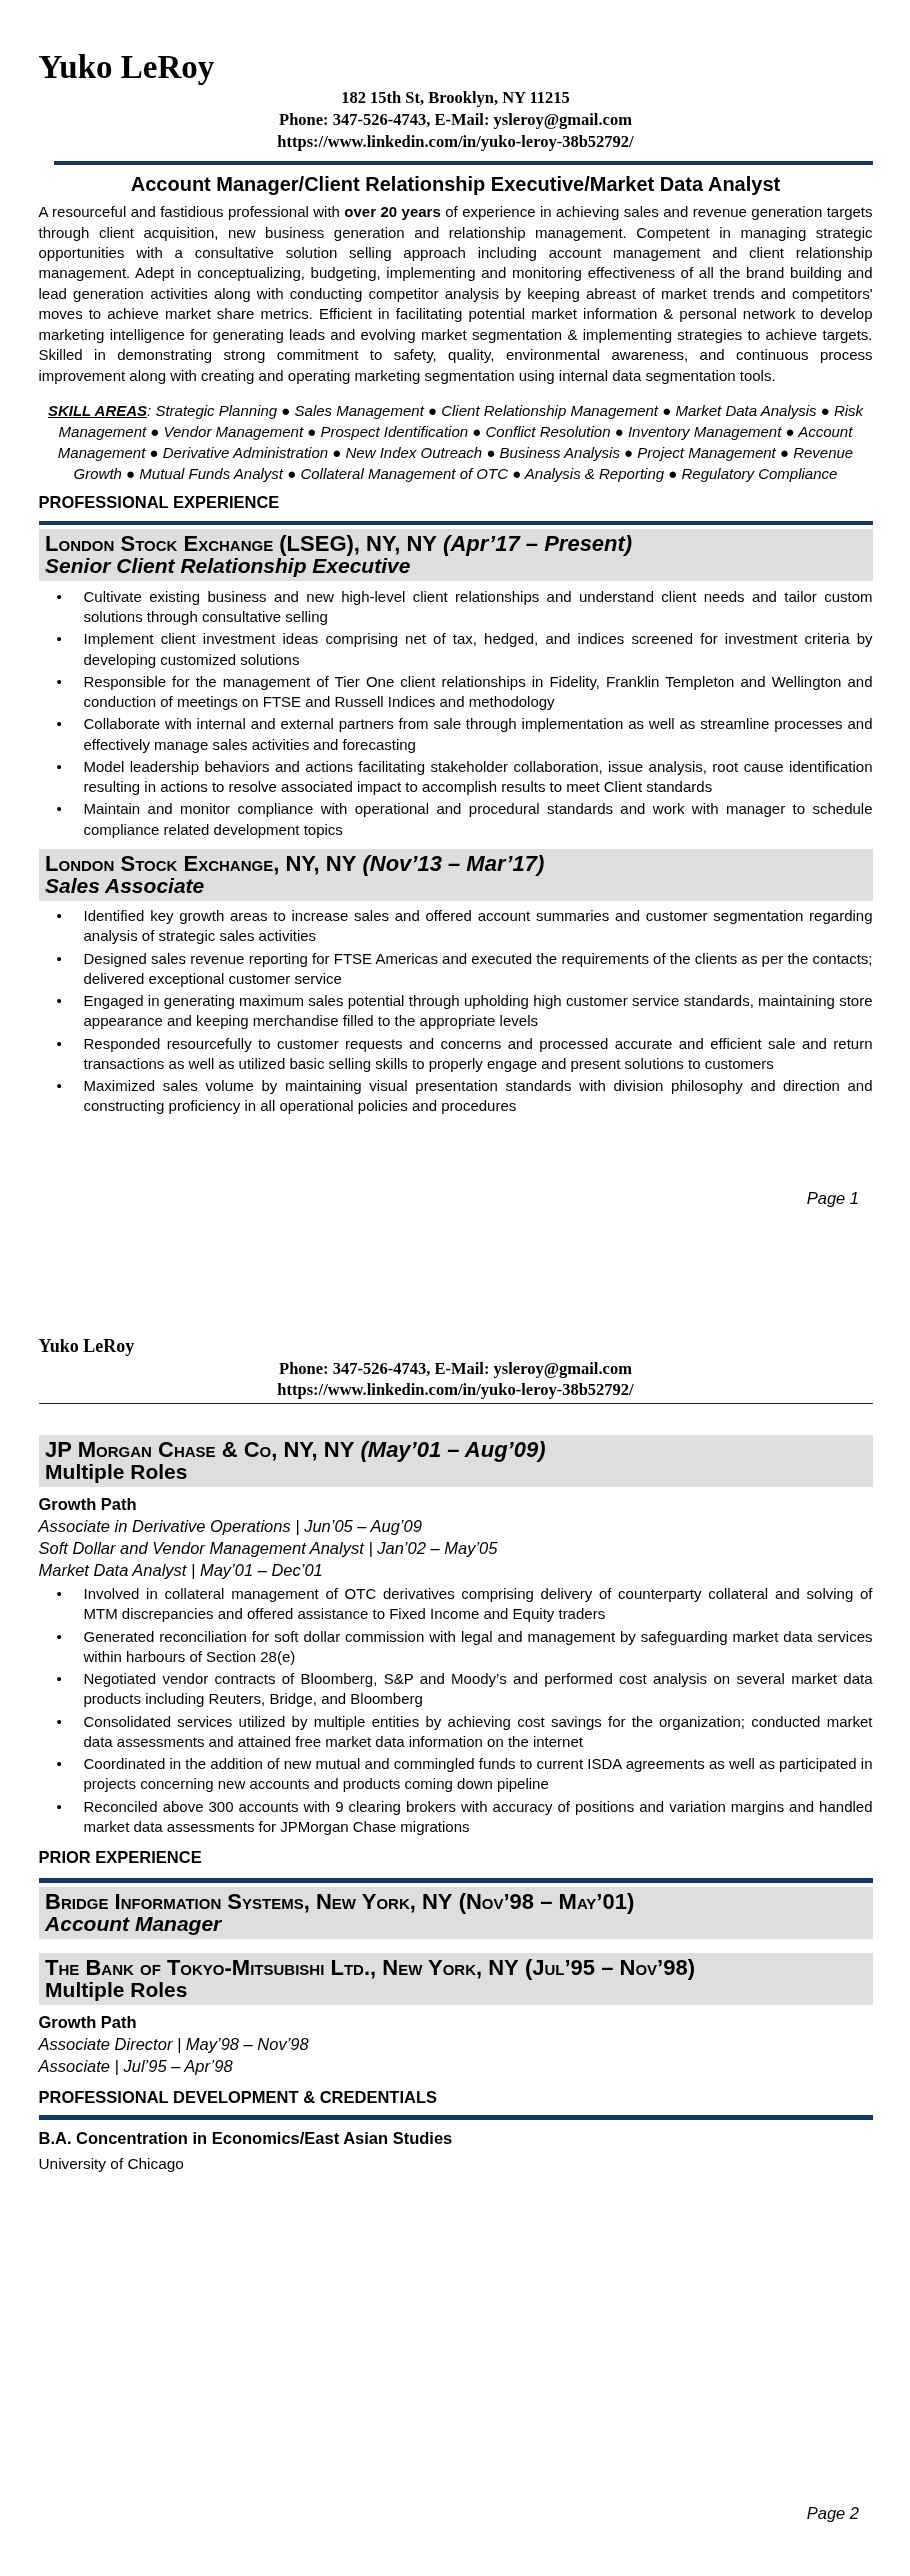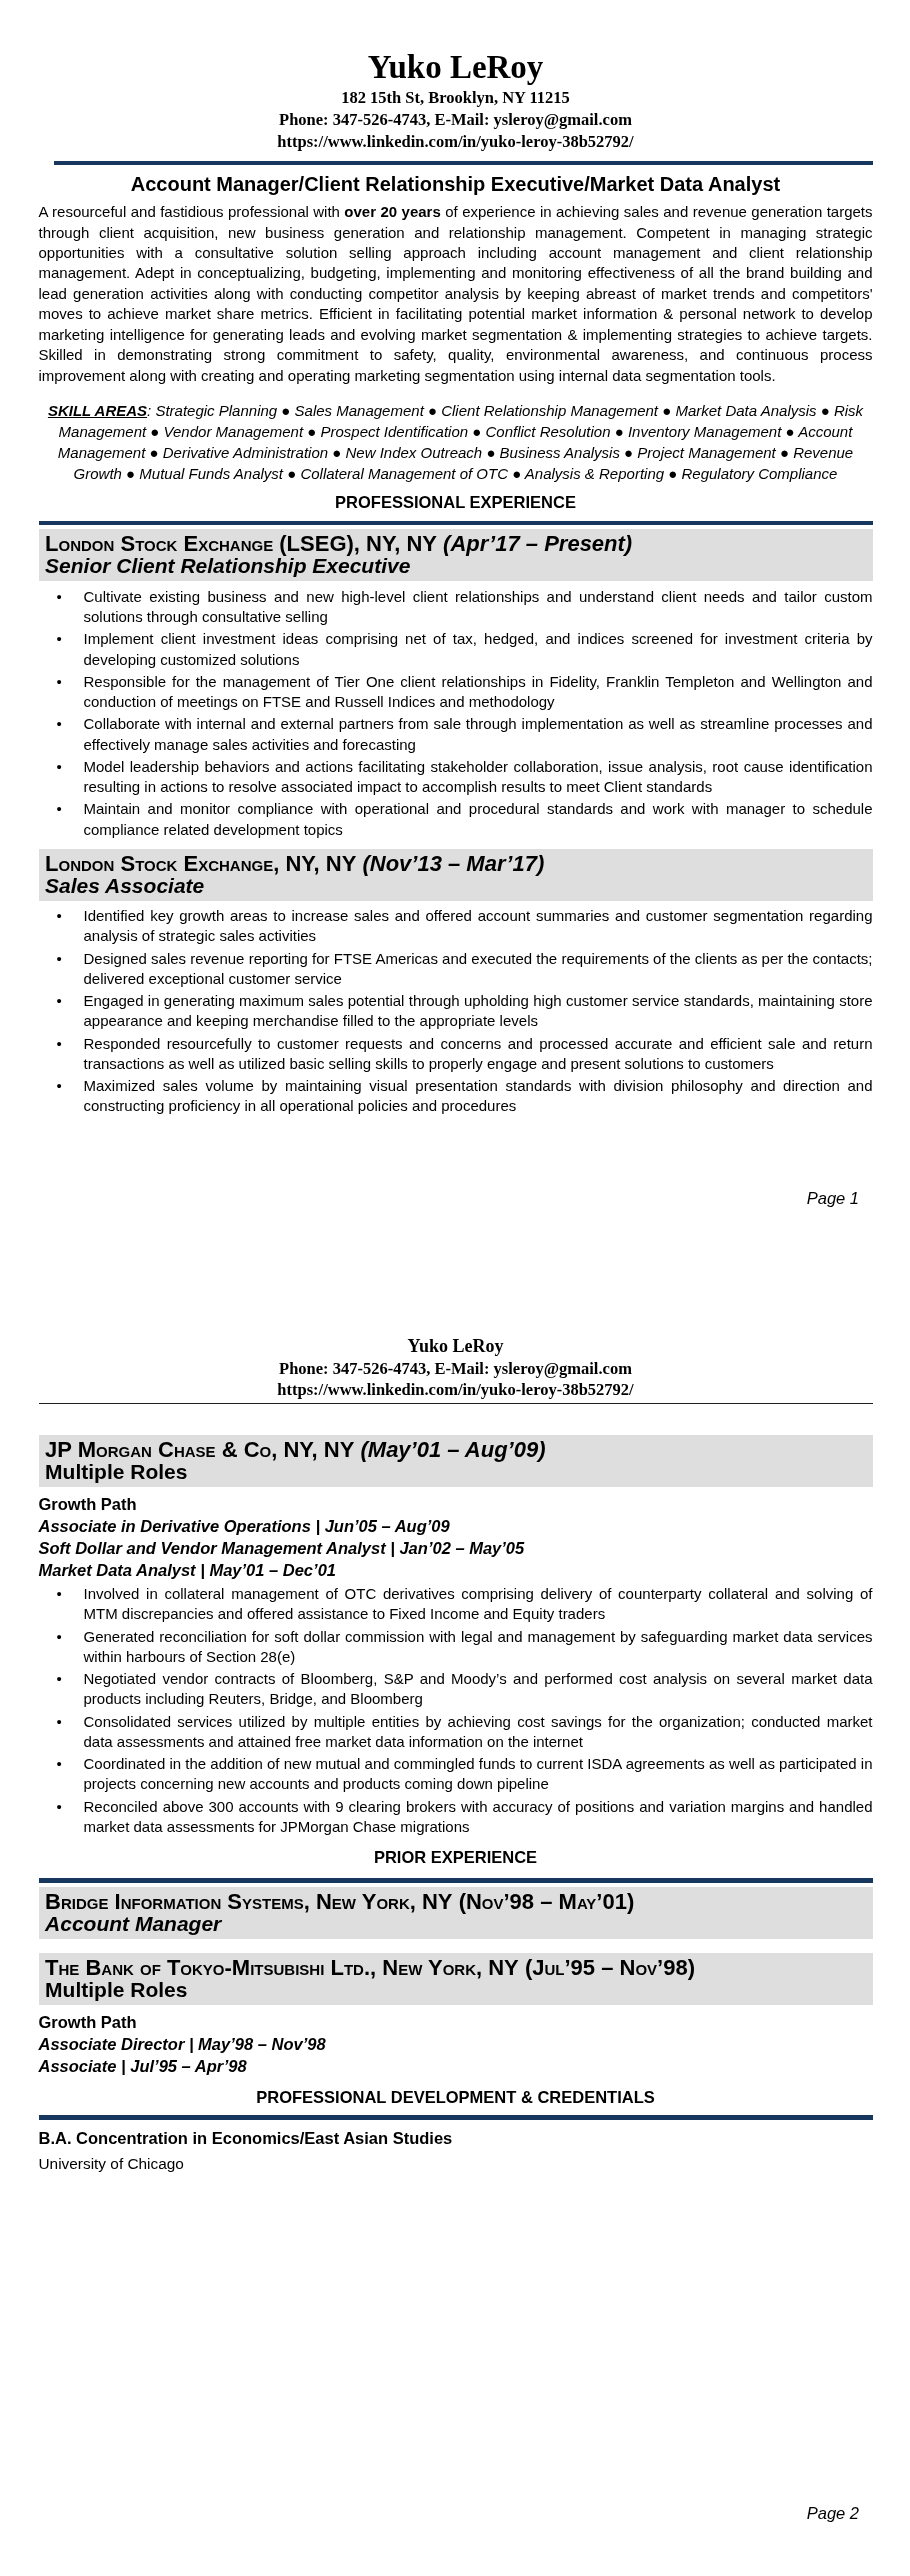--- a/index.html
+++ b/index.html
@@ -26,21 +26,20 @@
   .content {
     width: 834px;
     margin: 0 auto;
   }
   
   .doc-name {
     font-family: "Liberation Serif", serif;
     font-weight: bold;
     font-size: 33px;
     line-height: 40px;
-    text-align: center;
   }
   .doc-name.small {
     font-size: 18px;
     line-height: 23px;
   }
   .contact-line {
     font-family: "Liberation Serif", serif;
     font-weight: bold;
     font-size: 16.5px;
     line-height: 22px;
@@ -80,21 +79,21 @@
     margin: 14.3px 0 0 0;
   }
   .skills-label {
     font-weight: bold;
     text-decoration: underline;
   }
   .section-heading {
     font-size: 16.5px;
     line-height: 21px;
     font-weight: bold;
-    text-align: center;
+    text-align: left;
     margin: 7.7px 0 0 0;
   }
   
   .job-box {
     background: var(--header-gray, #DEDEDE);
     padding: 3.9px 6.6px;
     margin-top: 4.4px;
   }
   .job-box .company-line {
     font-size: 22px;
@@ -112,21 +111,21 @@
   .job-box .role-line.upright { font-style: normal; }
   .plain-bold-line {
     font-size: 16.5px;
     line-height: 22px;
     font-weight: bold;
     margin-top: 5.5px;
   }
   .role-path-line {
     font-size: 16.5px;
     line-height: 22px;
-    font-weight: bold;
+    font-weight: normal;
     font-style: italic;
   }
   .school-line {
     font-size: 15.4px;
     line-height: 21px;
     margin-top: 3.3px;
   }
   
   ul.bullets {
     list-style: none;

